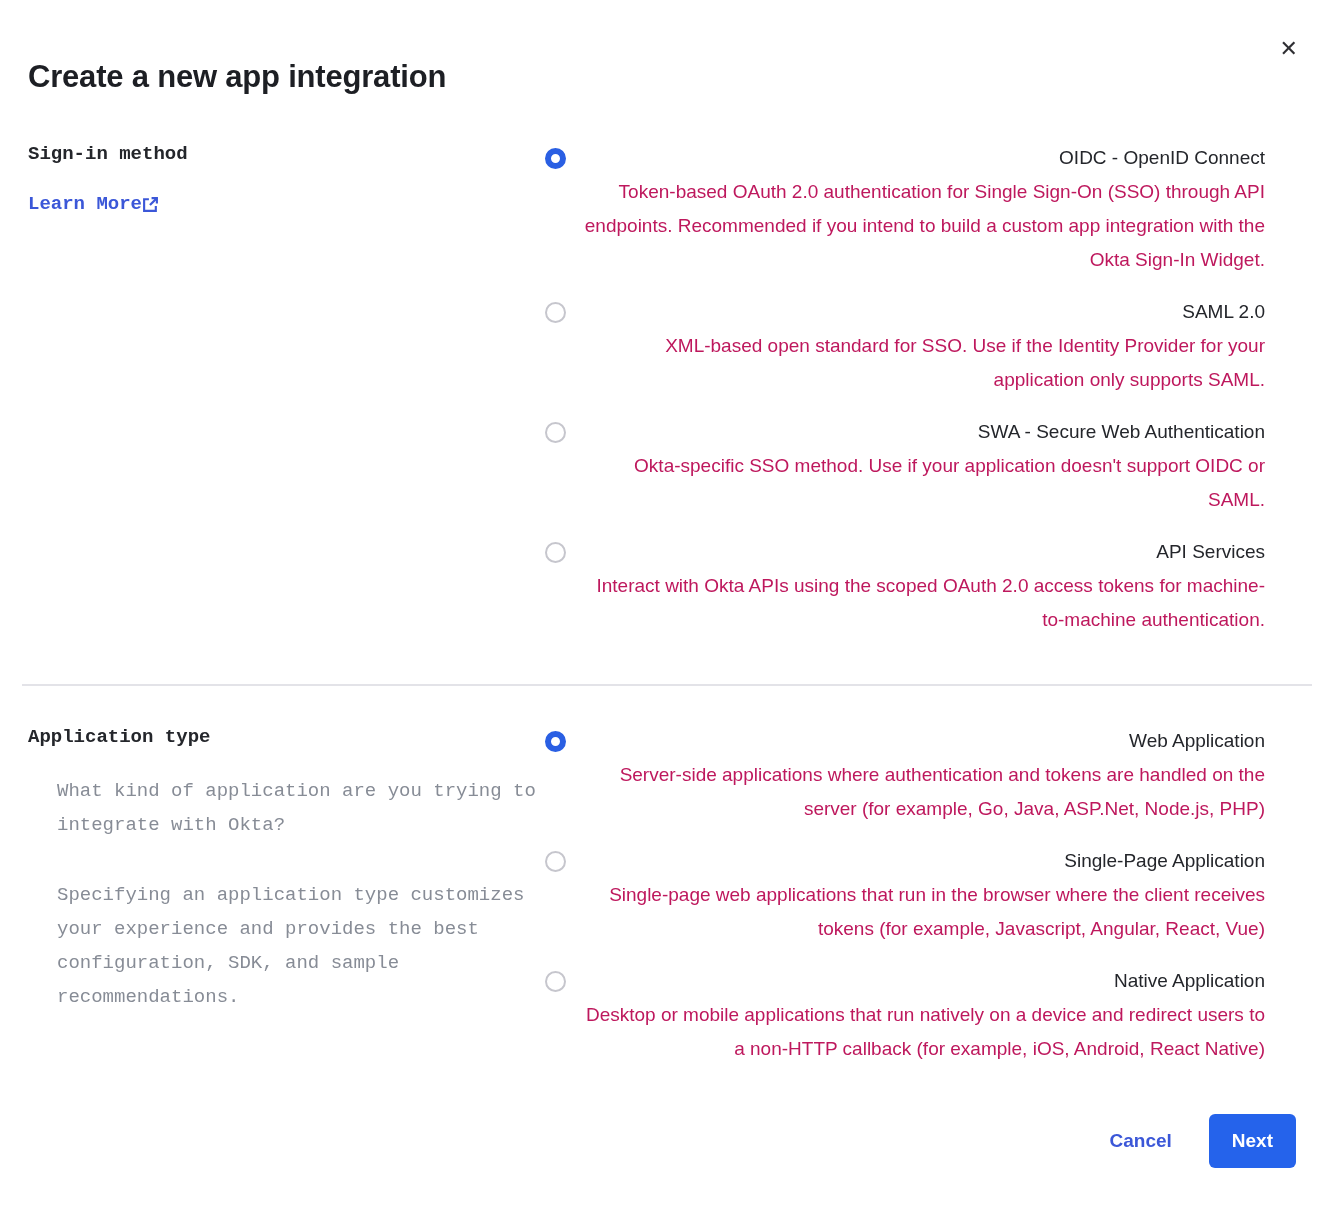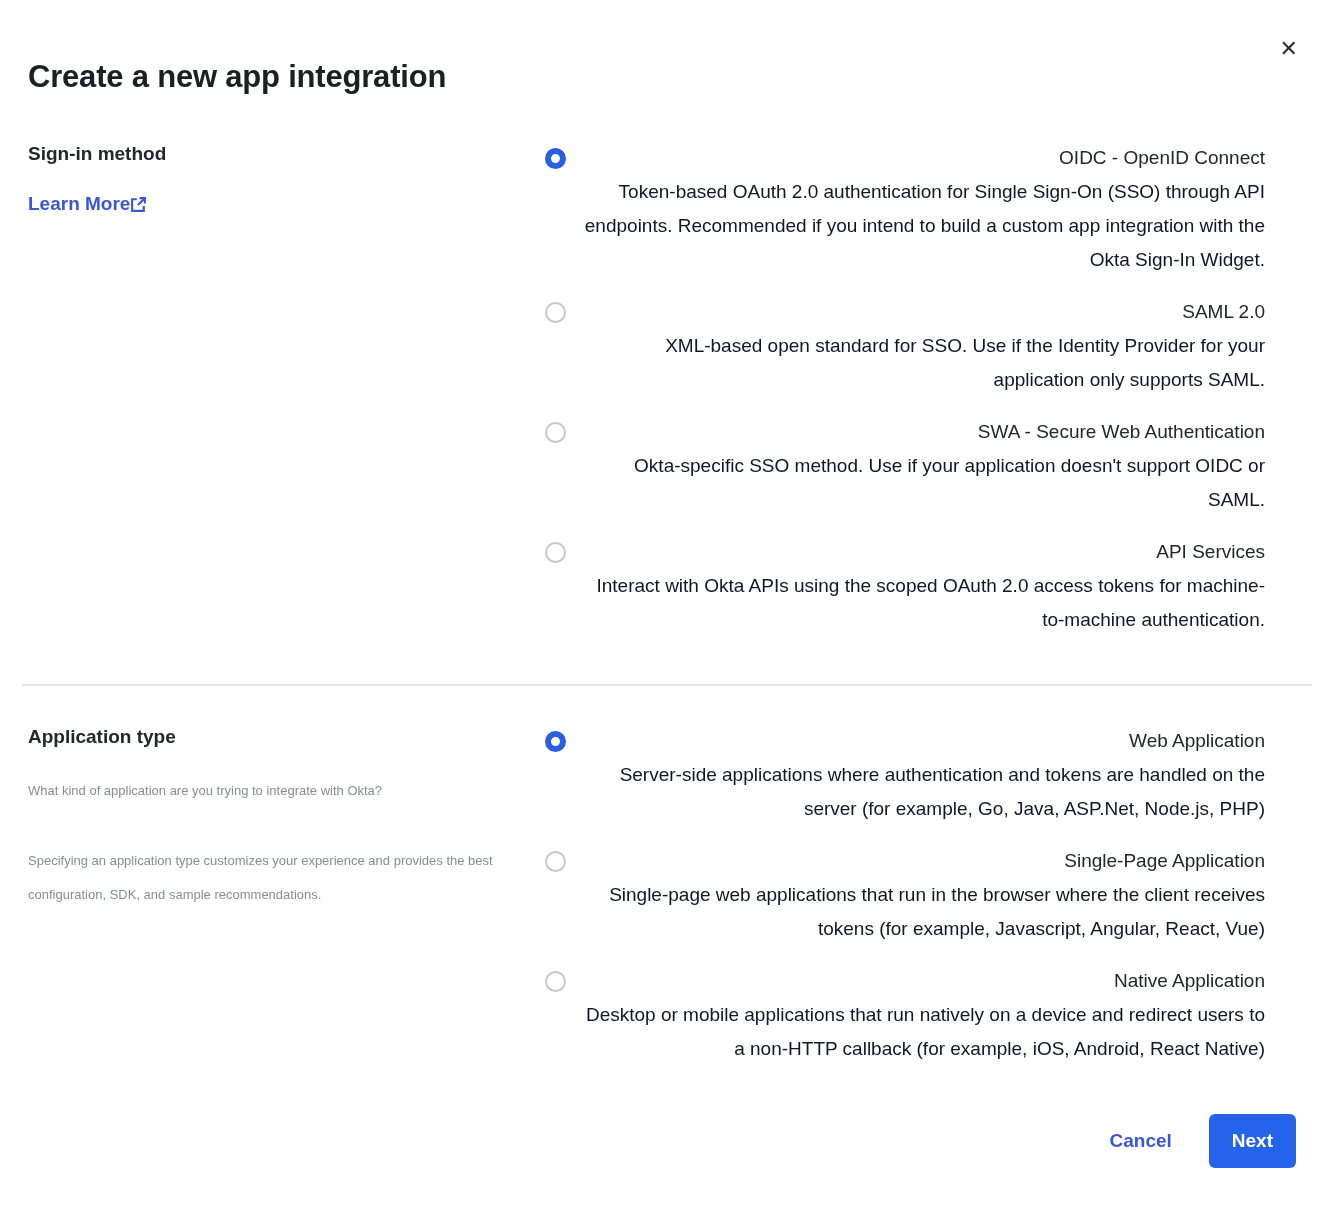--- a/index.html
+++ b/index.html
@@ -37,21 +37,21 @@
     letter-spacing: -0.2px;
   }
 
   .section-row {
     display: flex;
     align-items: flex-start;
   }
   .section-row.signin { margin-top: 45px; }
   .section-row.apptype { margin-top: 38px; }
 
-  .left-col { width: 517px; flex: 0 0 517px; }
+  .left-col { width: 517px; flex: 0 0 517px; font-family: Liberation Mono, monospace; }
   .right-col { flex: 1 1 auto; max-width: 720px; }
 
   .section-label {
     font-size: 19px;
     line-height: 26px;
     font-weight: 700;
     color: #24262b;
   }
   .learn-more {
     display: inline-flex;
@@ -62,23 +62,24 @@
     font-weight: 700;
     color: #3b57d8;
     text-decoration: none;
     cursor: pointer;
   }
   .learn-more svg { display: block; }
 
   .left-desc {
     margin-top: 24px;
     width: 480px;
-    font-size: 13px;
+    font-size: 19px;
     line-height: 34px;
     color: #878c96;
+    margin-left: 29px;
   }
   .left-desc + .left-desc { margin-top: 36px; }
 
   .option {
     display: flex;
     align-items: flex-start;
     margin-bottom: 18px;
   }
   .option:last-child { margin-bottom: 0; }
 
@@ -101,21 +102,21 @@
   .option-label {
     font-size: 19px;
     line-height: 34px;
     font-weight: 400;
     color: #24262b;
     cursor: pointer;
   }
   .option-desc {
     font-size: 19px;
     line-height: 34px;
-    color: #0f172a;
+    color: #be185d;
   }
 
   .divider {
     border: none;
     border-top: 2px solid #e3e3e8;
     margin: 47px 0 0 -6px;
     width: 1290px;
   }
 
   .footer {

